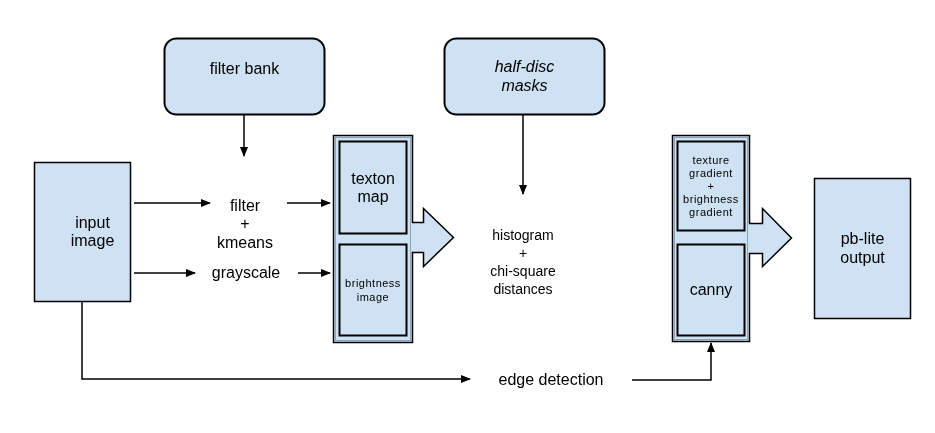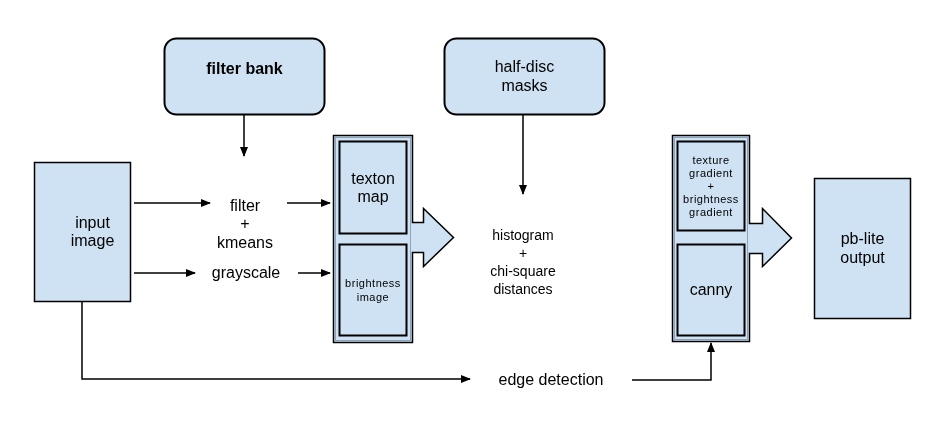--- a/index.html
+++ b/index.html
@@ -3,21 +3,21 @@
 <meta charset="utf-8">
 <style>
   html, body { margin: 0; padding: 0; background: #ffffff; }
   body { width: 935px; height: 433px; position: relative; overflow: hidden;
          font-family: "Liberation Sans", sans-serif; color: #000; }
   #diagram { position: absolute; left: 0; top: 0; }
   .lbl { position: absolute; text-align: center; line-height: 1.15; }
   .big { font-size: 16px; }
   .med { font-size: 14px; font-weight: normal; margin-top: 28px; }
   .small { font-size: 11px; letter-spacing: 0.5px; line-height: 1.2; }
-  .bold { font-weight: bold; }
+  .bold { font-weight: bold; font-style: italic; }
   .flex { display: flex; flex-direction: column; align-items: center; justify-content: center; }
 </style>
 </head>
 <body>
 
 <svg id="diagram" width="935" height="433" viewBox="0 0 935 433">
   <defs>
     <marker id="ah" markerWidth="10" markerHeight="8" refX="9" refY="4" orient="auto" markerUnits="userSpaceOnUse">
       <path d="M0,0 L10,4 L0,8 z" fill="#000"></path>
     </marker>
@@ -44,21 +44,21 @@
   <line x1="244" y1="115" x2="244" y2="156" stroke="#000" stroke-width="1.5" marker-end="url(#ah)"></line>
   <line x1="523" y1="115" x2="523" y2="194" stroke="#000" stroke-width="1.5" marker-end="url(#ah)"></line>
   <line x1="134" y1="203" x2="210" y2="203" stroke="#000" stroke-width="1.5" marker-end="url(#ah)"></line>
   <line x1="287" y1="203" x2="330" y2="203" stroke="#000" stroke-width="1.5" marker-end="url(#ah)"></line>
   <line x1="134" y1="273" x2="195" y2="273" stroke="#000" stroke-width="1.5" marker-end="url(#ah)"></line>
   <line x1="298" y1="273" x2="330" y2="273" stroke="#000" stroke-width="1.5" marker-end="url(#ah)"></line>
   <polyline points="82,302 82,379 470,379" fill="none" stroke="#000" stroke-width="1.5" marker-end="url(#ah)"></polyline>
   <polyline points="632,380 711,380 711,343" fill="none" stroke="#000" stroke-width="1.5" marker-end="url(#ah)"></polyline>
 </svg>
 
-<div class="lbl big flex" style="left:164px; top:38px; width:161px; height:62px;font-weight:bold;">
+<div class="lbl big flex" style="left:164px; top:38px; width:161px; height:62px;">
   <span>filter bank</span>
 </div>
 
 <div class="lbl big bold flex" style="left:444px; top:38px; width:161px; height:77px; font-weight:normal;">
   <span>half-disc</span>
   <span>masks</span>
 </div>
 
 <div class="lbl big flex" style="left:34px; top:162px; width:117px; height:140px;">
   <span>input</span>

